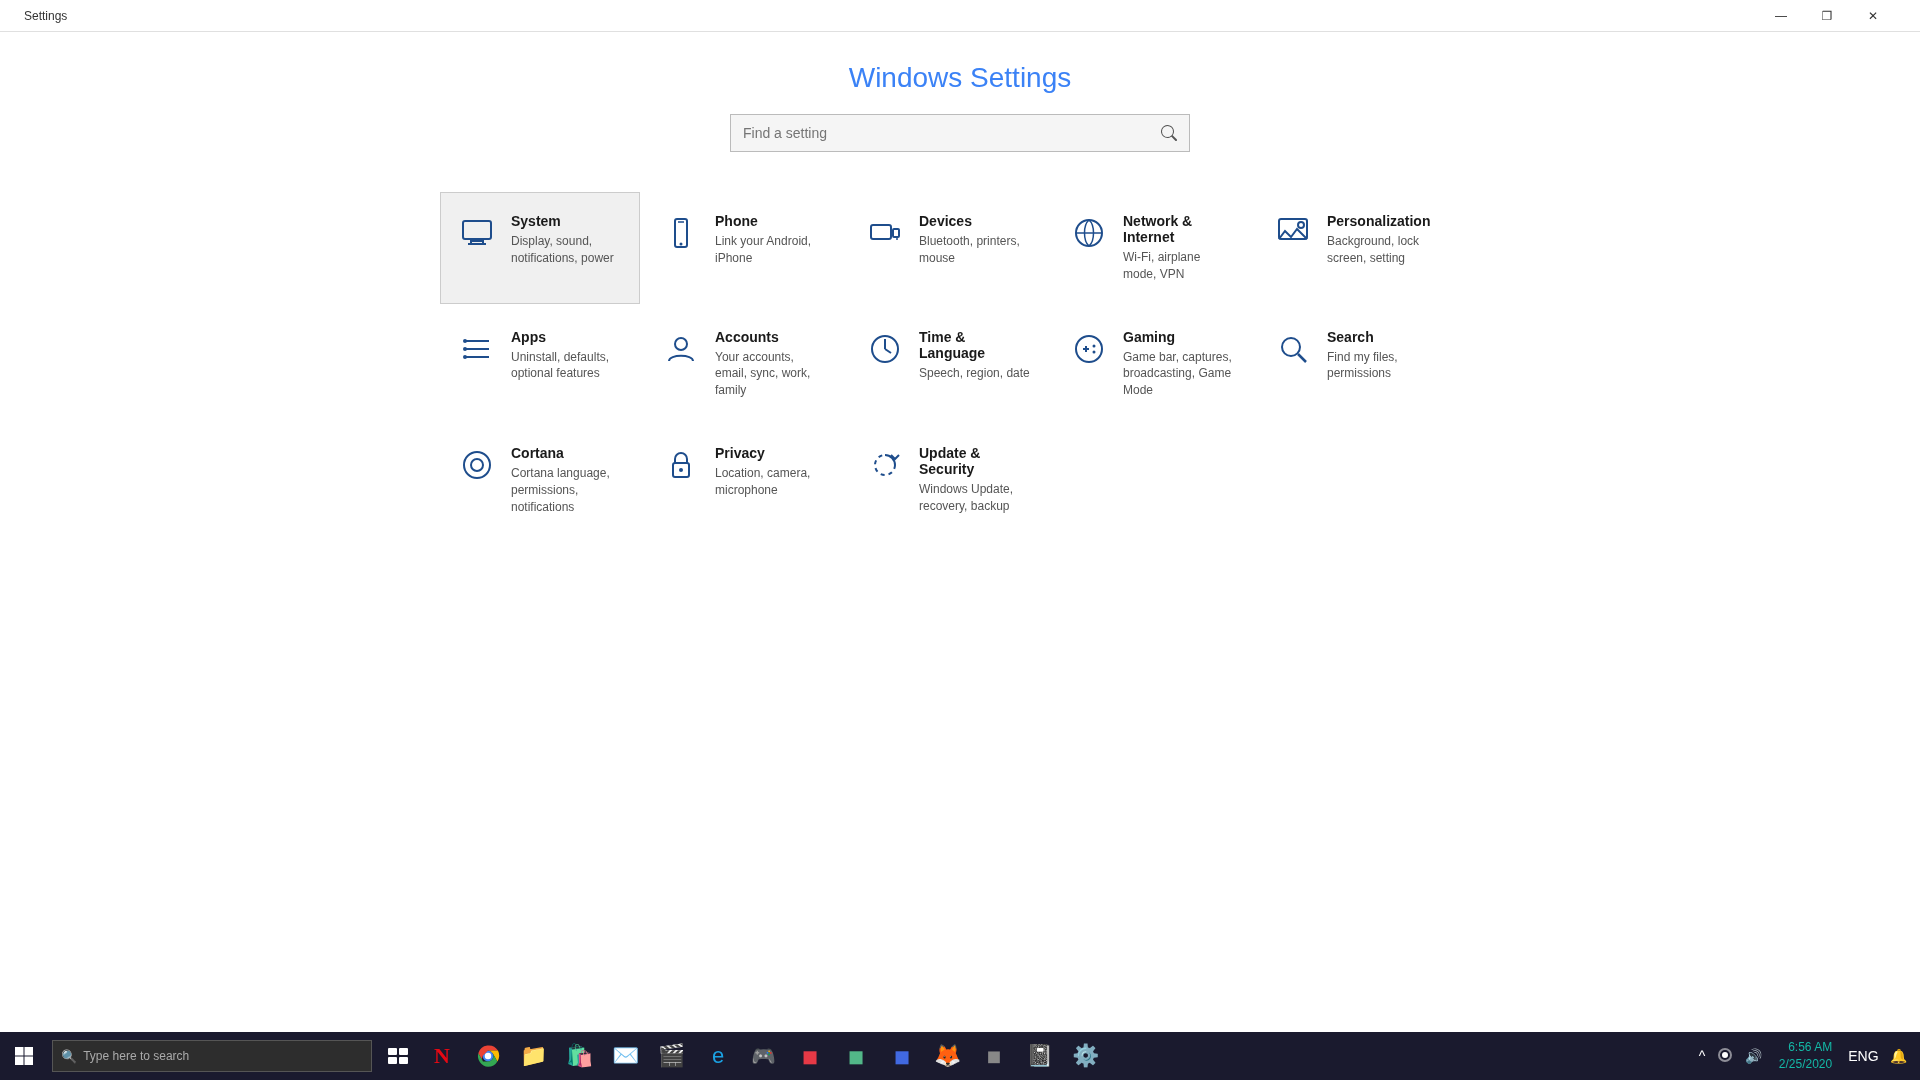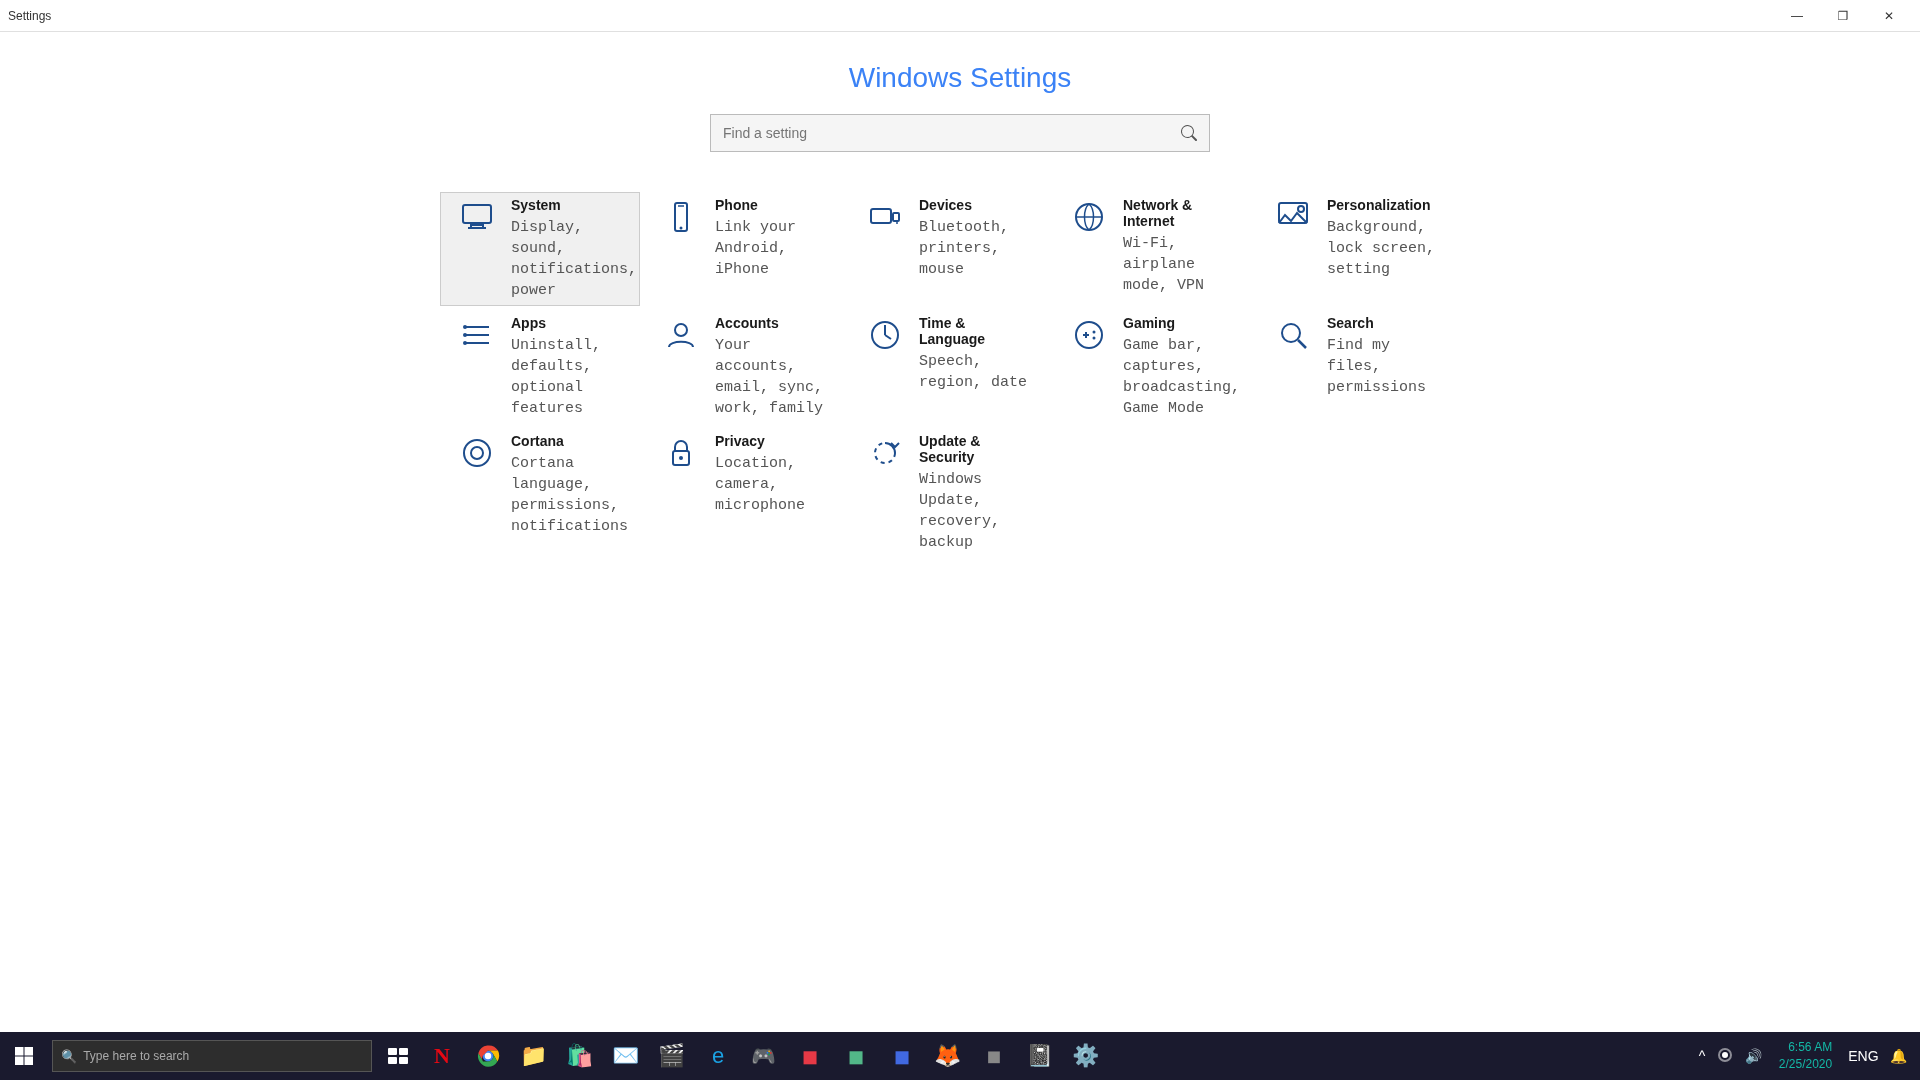--- a/index.html
+++ b/index.html
@@ -11,21 +11,21 @@
       overflow: hidden;
       position: relative;
     }
 
     
     .title-bar {
       display: flex;
       align-items: center;
       justify-content: space-between;
       height: 32px;
-      padding: 0 8px;
+      padding: 0 24px;
       background: #fff;
       border-bottom: 1px solid #e0e0e0;
     }
     .title-bar-title {
       font-size: 12px;
       color: #333;
     }
     .title-bar-controls {
       display: flex;
       gap: 0;
@@ -54,21 +54,21 @@
     .page-title {
       font-size: 28px;
       font-weight: 300;
       color: #3b82f6;
       margin-bottom: 20px;
     }
 
     .search-bar {
       display: flex;
       align-items: center;
-      width: 500px;
+      width: 460px;
       border: 1px solid #bbb;
       margin-bottom: 40px;
       background: #f5f5f5;
     }
     .search-input {
       flex: 1;
       border: none;
       background: transparent;
       padding: 8px 12px;
       font-size: 14px;
@@ -92,21 +92,21 @@
     .settings-grid {
       display: grid;
       grid-template-columns: repeat(5, 200px);
       gap: 4px;
       width: 1040px;
     }
 
     .settings-item {
       display: flex;
       align-items: flex-start;
-      padding: 4px 16px;
+      padding: 20px 16px;
       cursor: pointer;
       border: 1px solid transparent;
       min-height: 100px;
     }
     .settings-item.active {
       background: #f0f0f0;
       border-color: #ccc;
     }
 
     .settings-icon {
@@ -125,24 +125,23 @@
     }
 
     .settings-text { flex: 1; }
     .settings-name {
       font-size: 14px;
       font-weight: 600;
       color: #1a1a1a;
       margin-bottom: 4px;
     }
     .settings-desc {
-      font-size: 15px;
+      font-size: 12px;
       color: #555;
       line-height: 1.4;
-      font-family: Liberation Mono, monospace;
     }
 
     
     .taskbar {
       position: fixed;
       bottom: 0;
       left: 0;
       width: 1920px;
       height: 48px;
       background: #1a1a2e;

